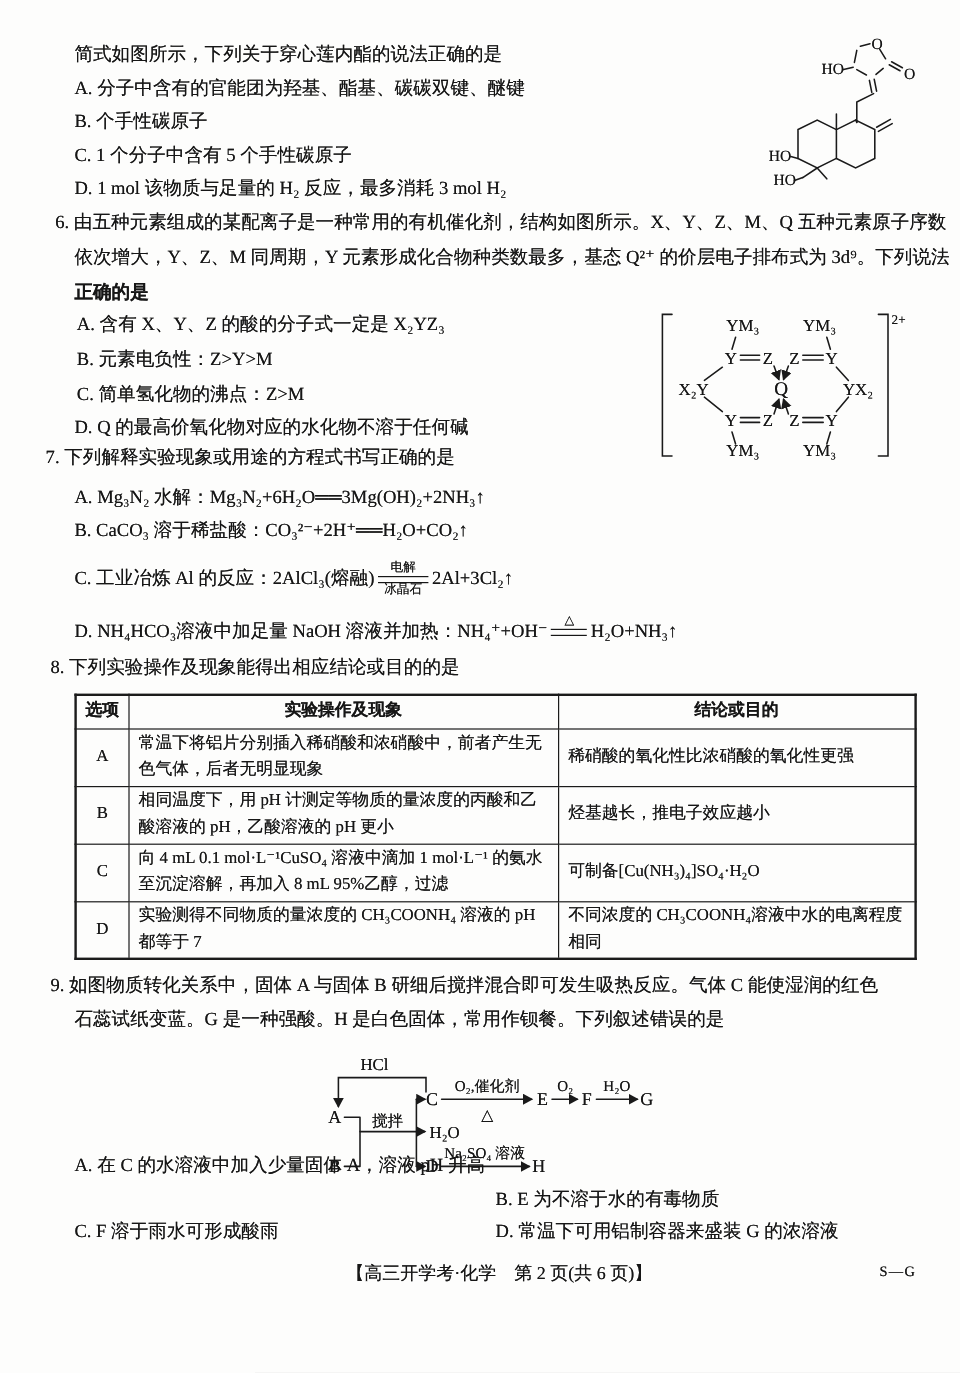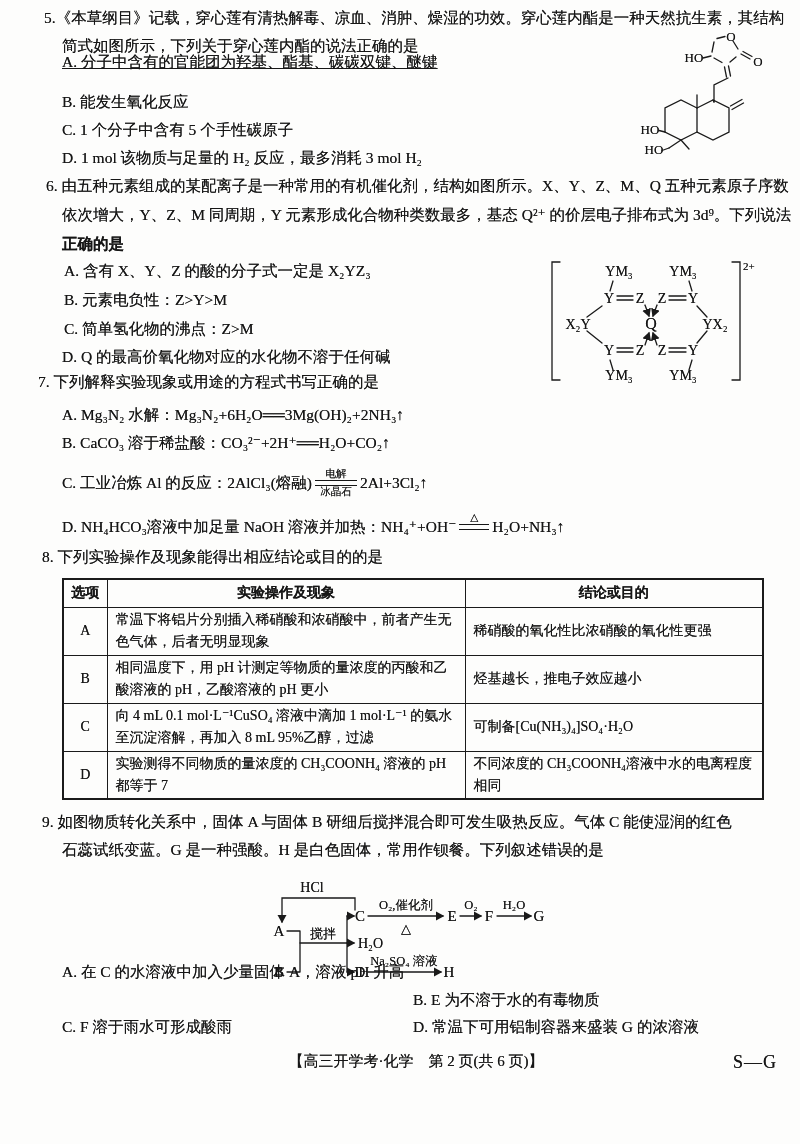--- a/index.html
+++ b/index.html
@@ -20,31 +20,30 @@
           font-size:14px; line-height:22px;}
   .qtable th,.qtable td{border:1px solid #1b1b1b; padding:1px 8px; vertical-align:middle;}
   .qtable{border:2px solid #1b1b1b;}
   .qtable thead tr{height:28px;}
   .qtable tbody tr{height:48px;}
   .qtable th{font-weight:700; text-align:center; padding:1px 4px;}
   .qtable td.c{text-align:center;}
   svg{position:absolute; overflow:visible;}
   svg text{font-family:"Liberation Serif","DejaVu Serif",serif; fill:#161616; stroke:none;}
   .footer-wrap{position:absolute; left:62px; top:1052px; width:708px; text-align:center; font-size:15px;}
-  .footer-code{position:absolute; left:733px; top:1052px; font-size:18px; letter-spacing:1px;}
+  .footer-code{position:absolute; left:733px; top:1052px; font-size:12px; letter-spacing:1px;}
 </style>
 </head>
 <body>
 
 <div class="page">
 
-  <div class="ln" style="left:44px; top:8px;">5.《本草纲目》记载，穿心莲有清热解毒、凉血、消肿、燥湿的功效。穿心莲内酯是一种天然抗生素，其结构</div>
   <div class="ln" style="left:62px; top:36px;">简式如图所示，下列关于穿心莲内酯的说法正确的是</div>
-  <div class="ln" style="left:62px; top:52px;text-decoration:underline;">A. 分子中含有的官能团为羟基、酯基、碳碳双键、醚键</div>
-  <div class="ln" style="left:62px; top:92px;">B. 能发生氧化反应</div>
+  <div class="ln" style="left:62px; top:64px;">A. 分子中含有的官能团为羟基、酯基、碳碳双键、醚键</div>
+  <div class="ln" style="left:62px; top:92px;">B. 个手性碳原子</div>
   <div class="ln" style="left:62px; top:120px;">C. 1 个分子中含有 5 个手性碳原子</div>
   <div class="ln" style="left:62px; top:148px;">D. 1 mol 该物质与足量的 H₂ 反应，最多消耗 3 mol H₂</div>
 
   <svg style="left:628px; top:16px;" width="170" height="152" viewBox="0 0 170 152" stroke="#1a1a1a" stroke-width="1.3" fill="none" stroke-linecap="round">
 
     <path d="M97,20.5 L89,22.5 M86,26 L84,36 M86,42 L94,46.5 M102,46 L108,41 M110,33 L105,25"></path>
     <text x="103" y="25" font-size="13" text-anchor="middle">O</text>
 
     <path d="M113,38 L122,43 M115,35.5 L124,40.5"></path>
     <text x="130" y="50" font-size="13" text-anchor="middle">O</text>

